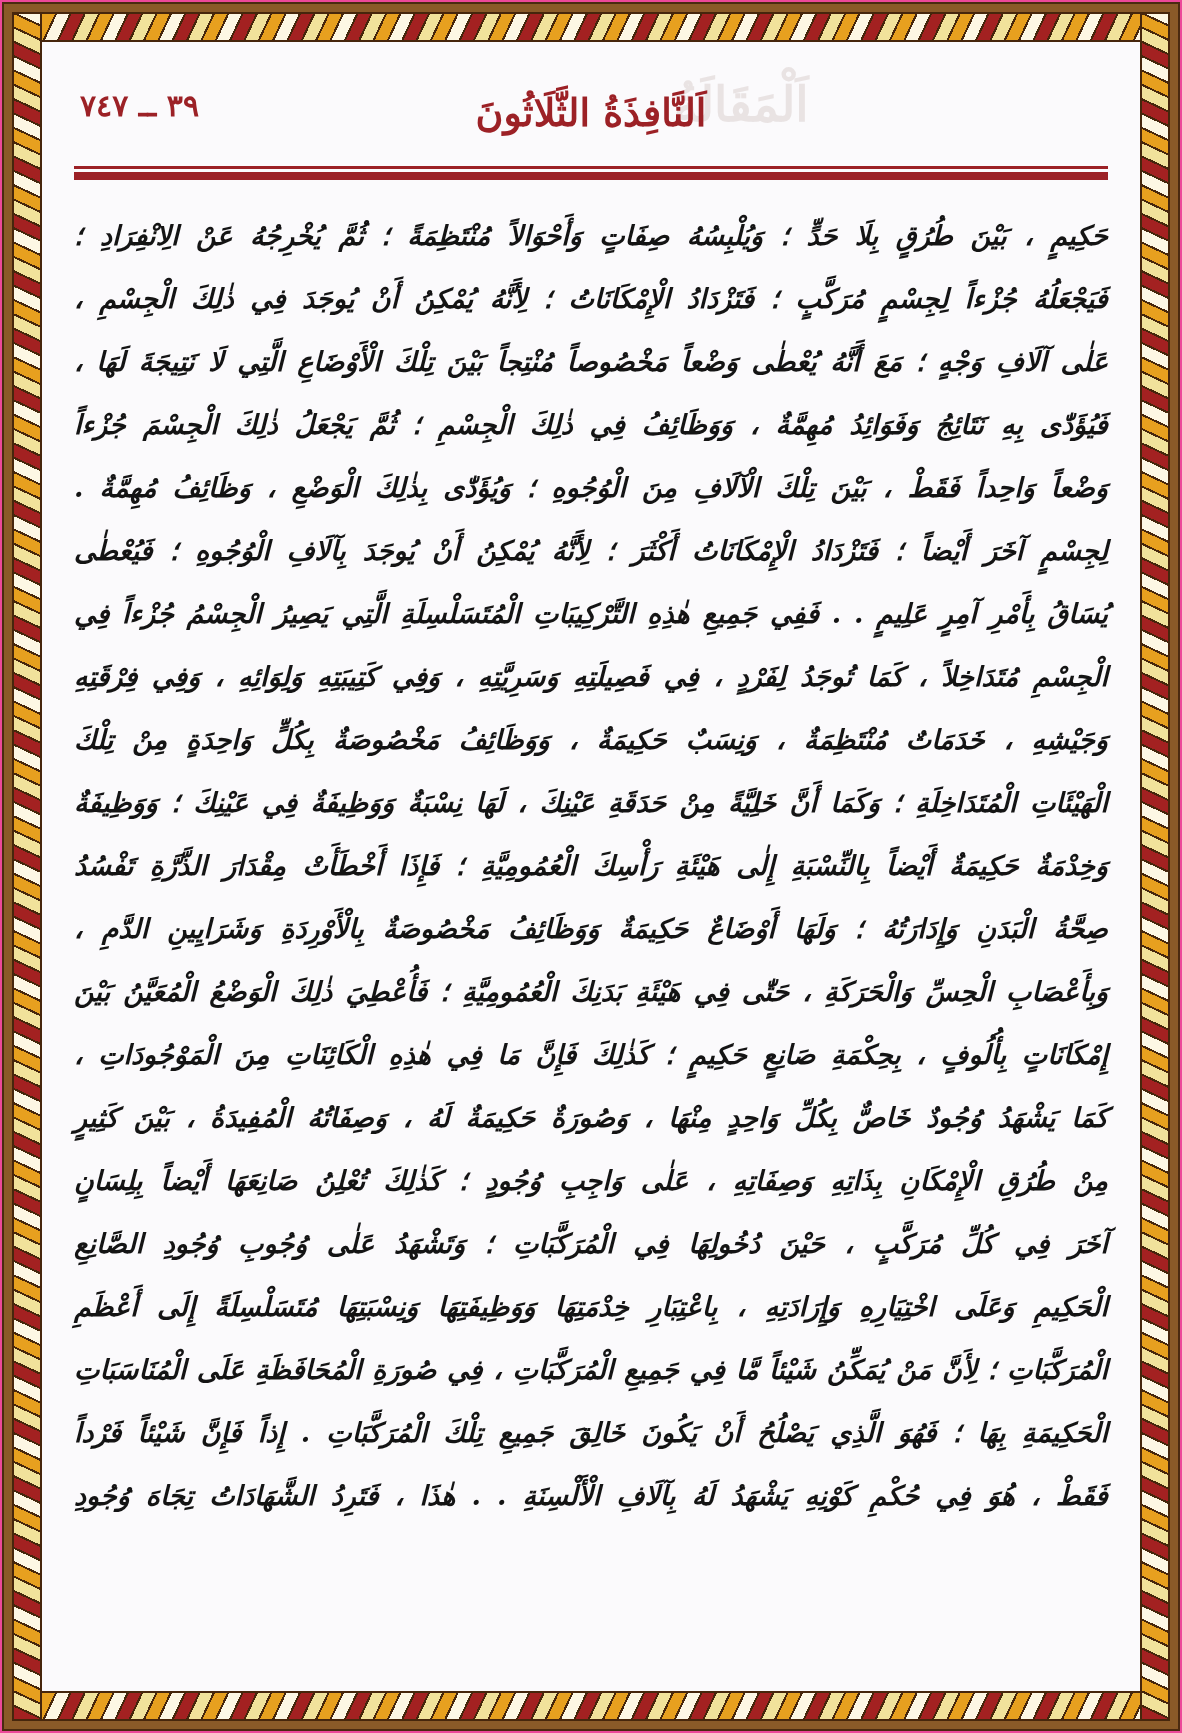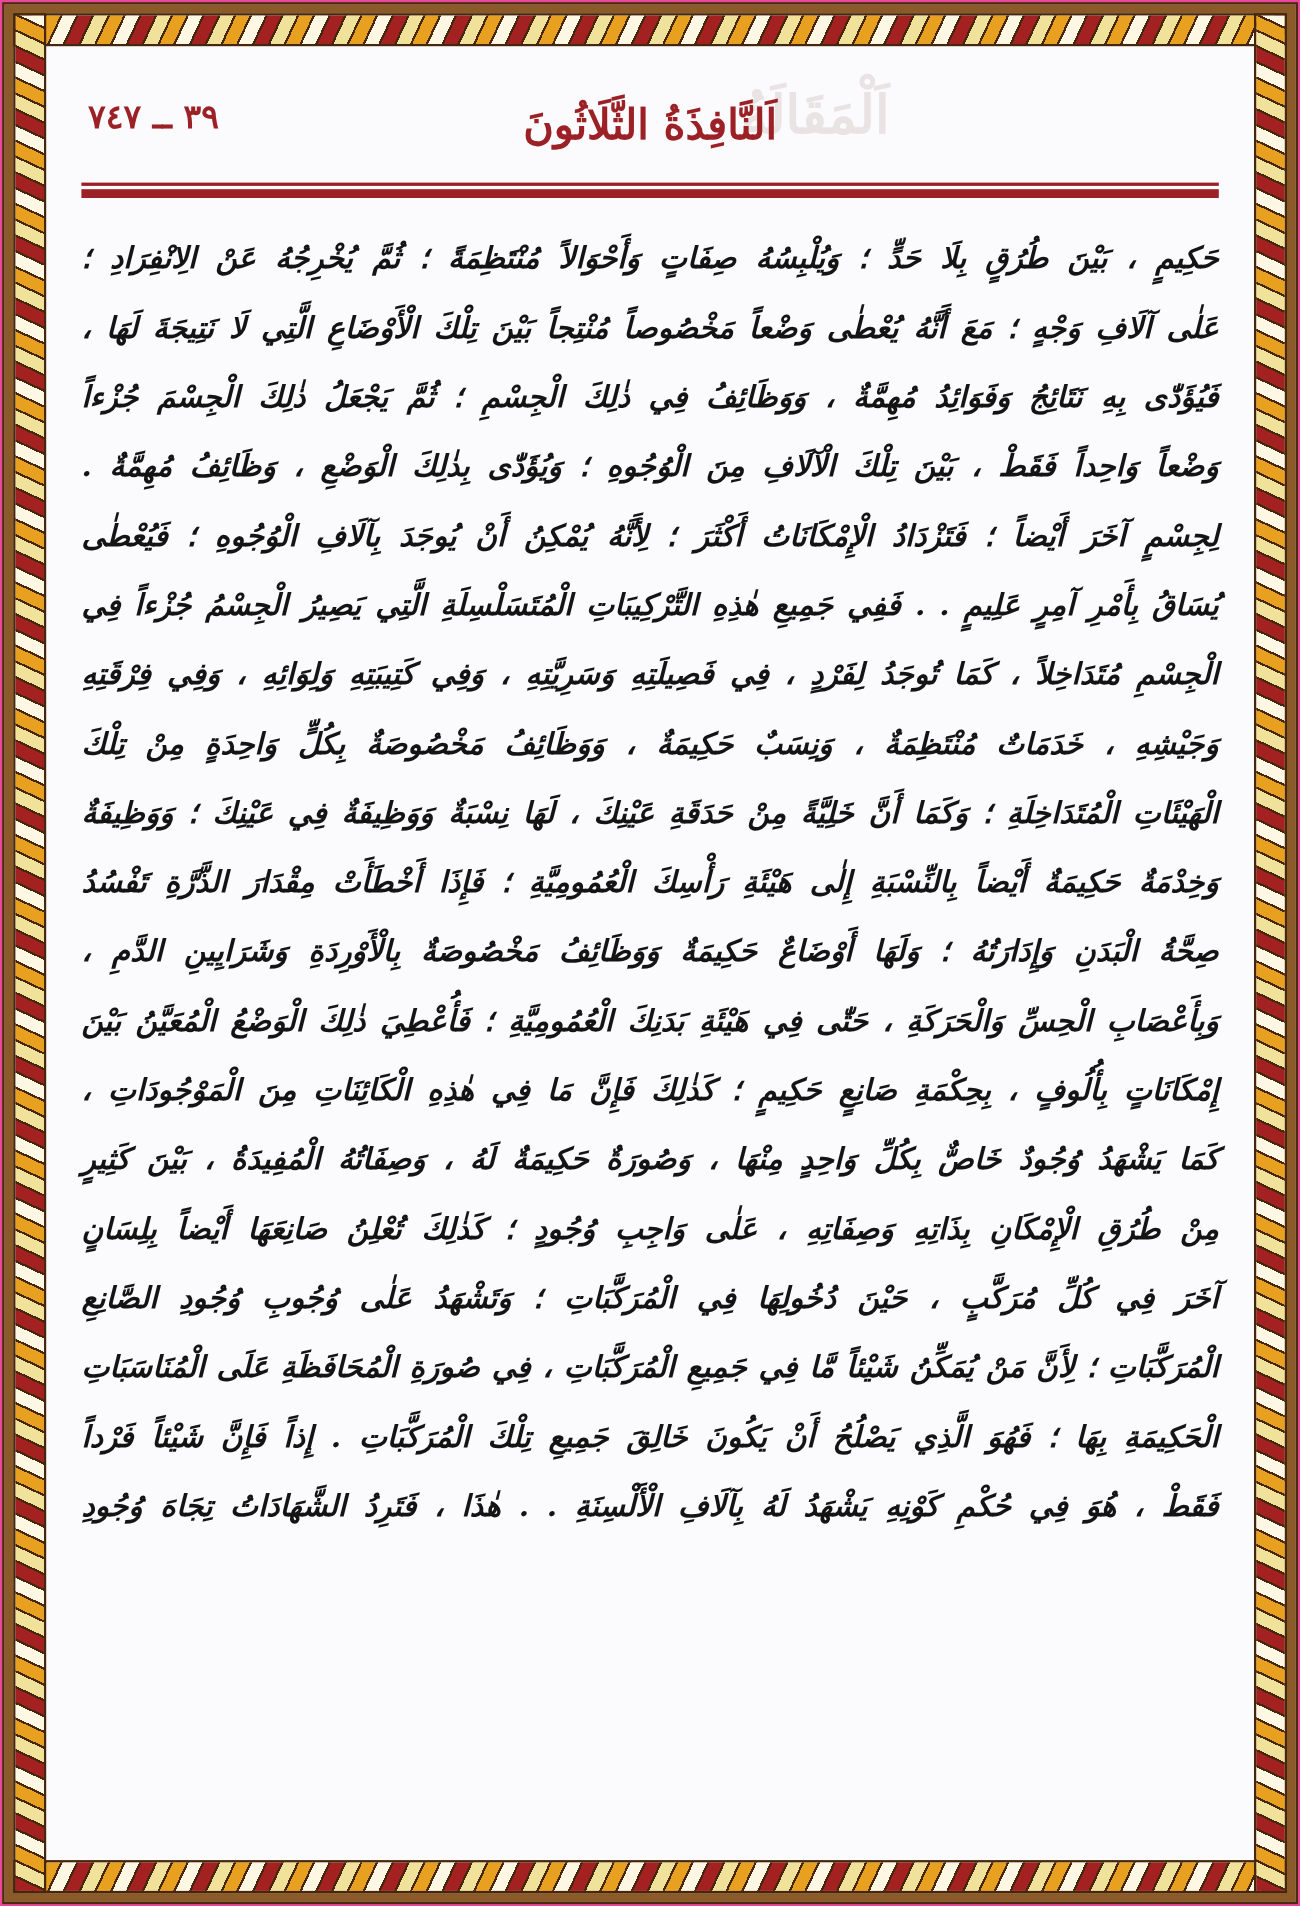--- a/index.html
+++ b/index.html
@@ -124,35 +124,37 @@
         <div class="title-wrap">
           <span class="title-ghost">اَلْمَقَالَةُ</span>
           <span class="title">اَلنَّافِذَةُ الثَّلَاثُونَ</span>
         </div>
       </div>
 
       <div class="divider"></div>
 
       <div class="body-text">
           <div class="line">حَكِيمٍ ، بَيْنَ طُرُقٍ بِلَا حَدٍّ ؛ وَيُلْبِسُهُ صِفَاتٍ وَأَحْوَالاً مُنْتَظِمَةً ؛ ثُمَّ يُخْرِجُهُ عَنْ الِانْفِرَادِ ؛</div>
+          <div class="line">فَيَجْعَلُهُ جُزْءاً لِجِسْمٍ مُرَكَّبٍ ؛ فَتَزْدَادُ الْإِمْكَانَاتُ ؛ لِأَنَّهُ يُمْكِنُ أَنْ يُوجَدَ فِي ذٰلِكَ الْجِسْمِ ،</div>
           <div class="line">عَلٰى آلَافِ وَجْهٍ ؛ مَعَ أَنَّهُ يُعْطٰى وَضْعاً مَخْصُوصاً مُنْتِجاً بَيْنَ تِلْكَ الْأَوْضَاعِ الَّتِي لَا نَتِيجَةَ لَهَا ،</div>
           <div class="line">فَيُؤَدّٰى بِهِ نَتَائِجُ وَفَوَائِدُ مُهِمَّةٌ ، وَوَظَائِفُ فِي ذٰلِكَ الْجِسْمِ ؛ ثُمَّ يَجْعَلُ ذٰلِكَ الْجِسْمَ جُزْءاً</div>
           <div class="line">وَضْعاً وَاحِداً فَقَطْ ، بَيْنَ تِلْكَ الْآلَافِ مِنَ الْوُجُوهِ ؛ وَيُؤَدّٰى بِذٰلِكَ الْوَضْعِ ، وَظَائِفُ مُهِمَّةٌ .</div>
           <div class="line">لِجِسْمٍ آخَرَ أَيْضاً ؛ فَتَزْدَادُ الْإِمْكَانَاتُ أَكْثَرَ ؛ لِأَنَّهُ يُمْكِنُ أَنْ يُوجَدَ بِآلَافِ الْوُجُوهِ ؛ فَيُعْطٰى</div>
           <div class="line">يُسَاقُ بِأَمْرِ آمِرٍ عَلِيمٍ . .  فَفِي جَمِيعِ هٰذِهِ التَّرْكِيبَاتِ الْمُتَسَلْسِلَةِ الَّتِي يَصِيرُ الْجِسْمُ جُزْءاً فِي</div>
           <div class="line">الْجِسْمِ مُتَدَاخِلاً ، كَمَا تُوجَدُ لِفَرْدٍ ، فِي فَصِيلَتِهِ وَسَرِيَّتِهِ ، وَفِي كَتِيبَتِهِ وَلِوَائِهِ ، وَفِي فِرْقَتِهِ</div>
           <div class="line">وَجَيْشِهِ ، خَدَمَاتٌ مُنْتَظِمَةٌ ، وَنِسَبٌ حَكِيمَةٌ ، وَوَظَائِفُ مَخْصُوصَةٌ بِكُلٍّ وَاحِدَةٍ مِنْ تِلْكَ</div>
           <div class="line">الْهَيْئَاتِ الْمُتَدَاخِلَةِ ؛ وَكَمَا أَنَّ خَلِيَّةً مِنْ حَدَقَةِ عَيْنِكَ ، لَهَا نِسْبَةٌ وَوَظِيفَةٌ فِي عَيْنِكَ ؛ وَوَظِيفَةٌ</div>
           <div class="line">وَخِدْمَةٌ حَكِيمَةٌ أَيْضاً بِالنِّسْبَةِ إِلٰى هَيْئَةِ رَأْسِكَ الْعُمُومِيَّةِ ؛ فَإِذَا أَخْطَأَتْ مِقْدَارَ الذَّرَّةِ تَفْسُدُ</div>
           <div class="line">صِحَّةُ الْبَدَنِ وَإِدَارَتُهُ ؛ وَلَهَا أَوْضَاعٌ حَكِيمَةٌ وَوَظَائِفُ مَخْصُوصَةٌ بِالْأَوْرِدَةِ وَشَرَايِينِ الدَّمِ ،</div>
           <div class="line">وَبِأَعْصَابِ الْحِسِّ وَالْحَرَكَةِ ، حَتّٰى فِي هَيْئَةِ بَدَنِكَ الْعُمُومِيَّةِ ؛ فَأُعْطِيَ ذٰلِكَ الْوَضْعُ الْمُعَيَّنُ بَيْنَ</div>
           <div class="line">إِمْكَانَاتٍ بِأُلُوفٍ ، بِحِكْمَةِ صَانِعٍ حَكِيمٍ ؛ كَذٰلِكَ فَإِنَّ مَا فِي هٰذِهِ الْكَائِنَاتِ مِنَ الْمَوْجُودَاتِ ،</div>
           <div class="line">كَمَا يَشْهَدُ وُجُودٌ خَاصٌّ بِكُلِّ وَاحِدٍ مِنْهَا ، وَصُورَةٌ حَكِيمَةٌ لَهُ ، وَصِفَاتُهُ الْمُفِيدَةُ ، بَيْنَ كَثِيرٍ</div>
           <div class="line">مِنْ طُرُقِ الْإِمْكَانِ بِذَاتِهِ وَصِفَاتِهِ ، عَلٰى وَاجِبِ وُجُودٍ ؛ كَذٰلِكَ تُعْلِنُ صَانِعَهَا أَيْضاً بِلِسَانٍ</div>
           <div class="line">آخَرَ فِي كُلِّ مُرَكَّبٍ ، حَيْنَ دُخُولِهَا فِي الْمُرَكَّبَاتِ ؛ وَتَشْهَدُ عَلٰى وُجُوبِ وُجُودِ الصَّانِعِ</div>
+          <div class="line">الْحَكِيمِ وَعَلَى اخْتِيَارِهِ وَإِرَادَتِهِ ، بِاعْتِبَارِ خِدْمَتِهَا وَوَظِيفَتِهَا وَنِسْبَتِهَا مُتَسَلْسِلَةً إِلَى أَعْظَمِ</div>
           <div class="line">الْمُرَكَّبَاتِ ؛ لِأَنَّ مَنْ يُمَكِّنُ شَيْئاً مَّا فِي جَمِيعِ الْمُرَكَّبَاتِ ، فِي صُورَةِ الْمُحَافَظَةِ عَلَى الْمُنَاسَبَاتِ</div>
           <div class="line">الْحَكِيمَةِ بِهَا ؛ فَهُوَ الَّذِي يَصْلُحُ أَنْ يَكُونَ خَالِقَ جَمِيعِ تِلْكَ الْمُرَكَّبَاتِ .  إِذاً فَإِنَّ شَيْئاً فَرْداً</div>
           <div class="line">فَقَطْ ، هُوَ فِي حُكْمِ كَوْنِهِ يَشْهَدُ لَهُ بِآلَافِ الْأَلْسِنَةِ . .  هٰذَا ، فَتَرِدُ الشَّهَادَاتُ تِجَاهَ وُجُودِ</div>
         </div>
 
     </div>
   </div>
 
 </div>
 

